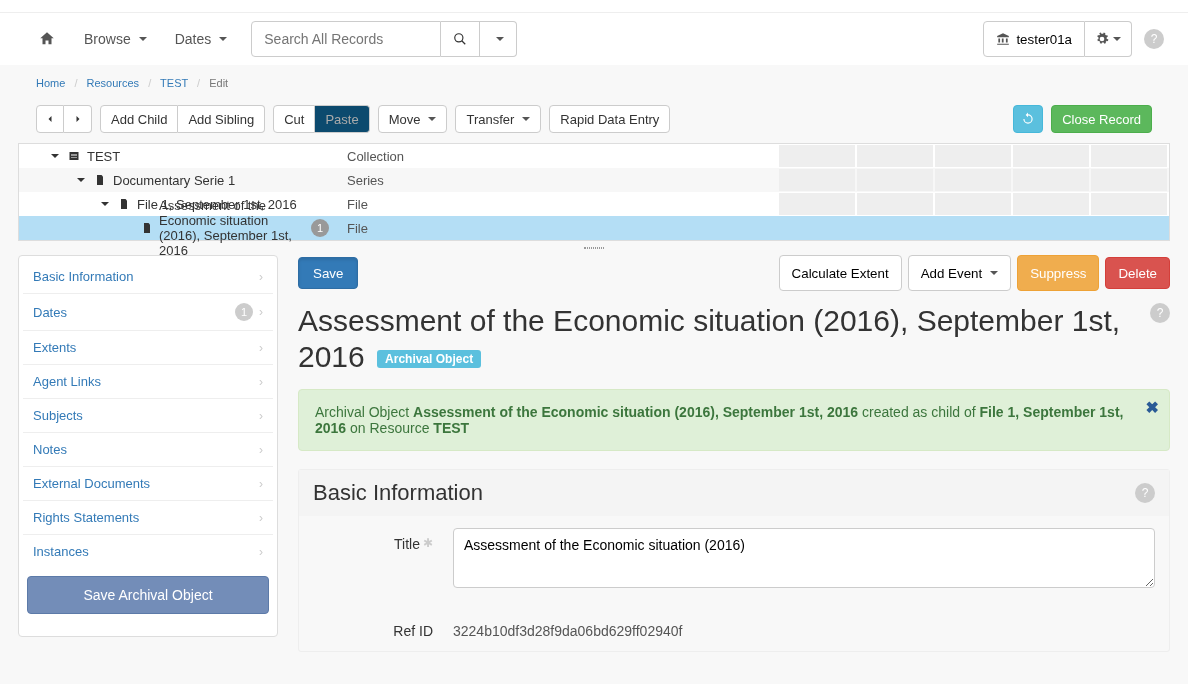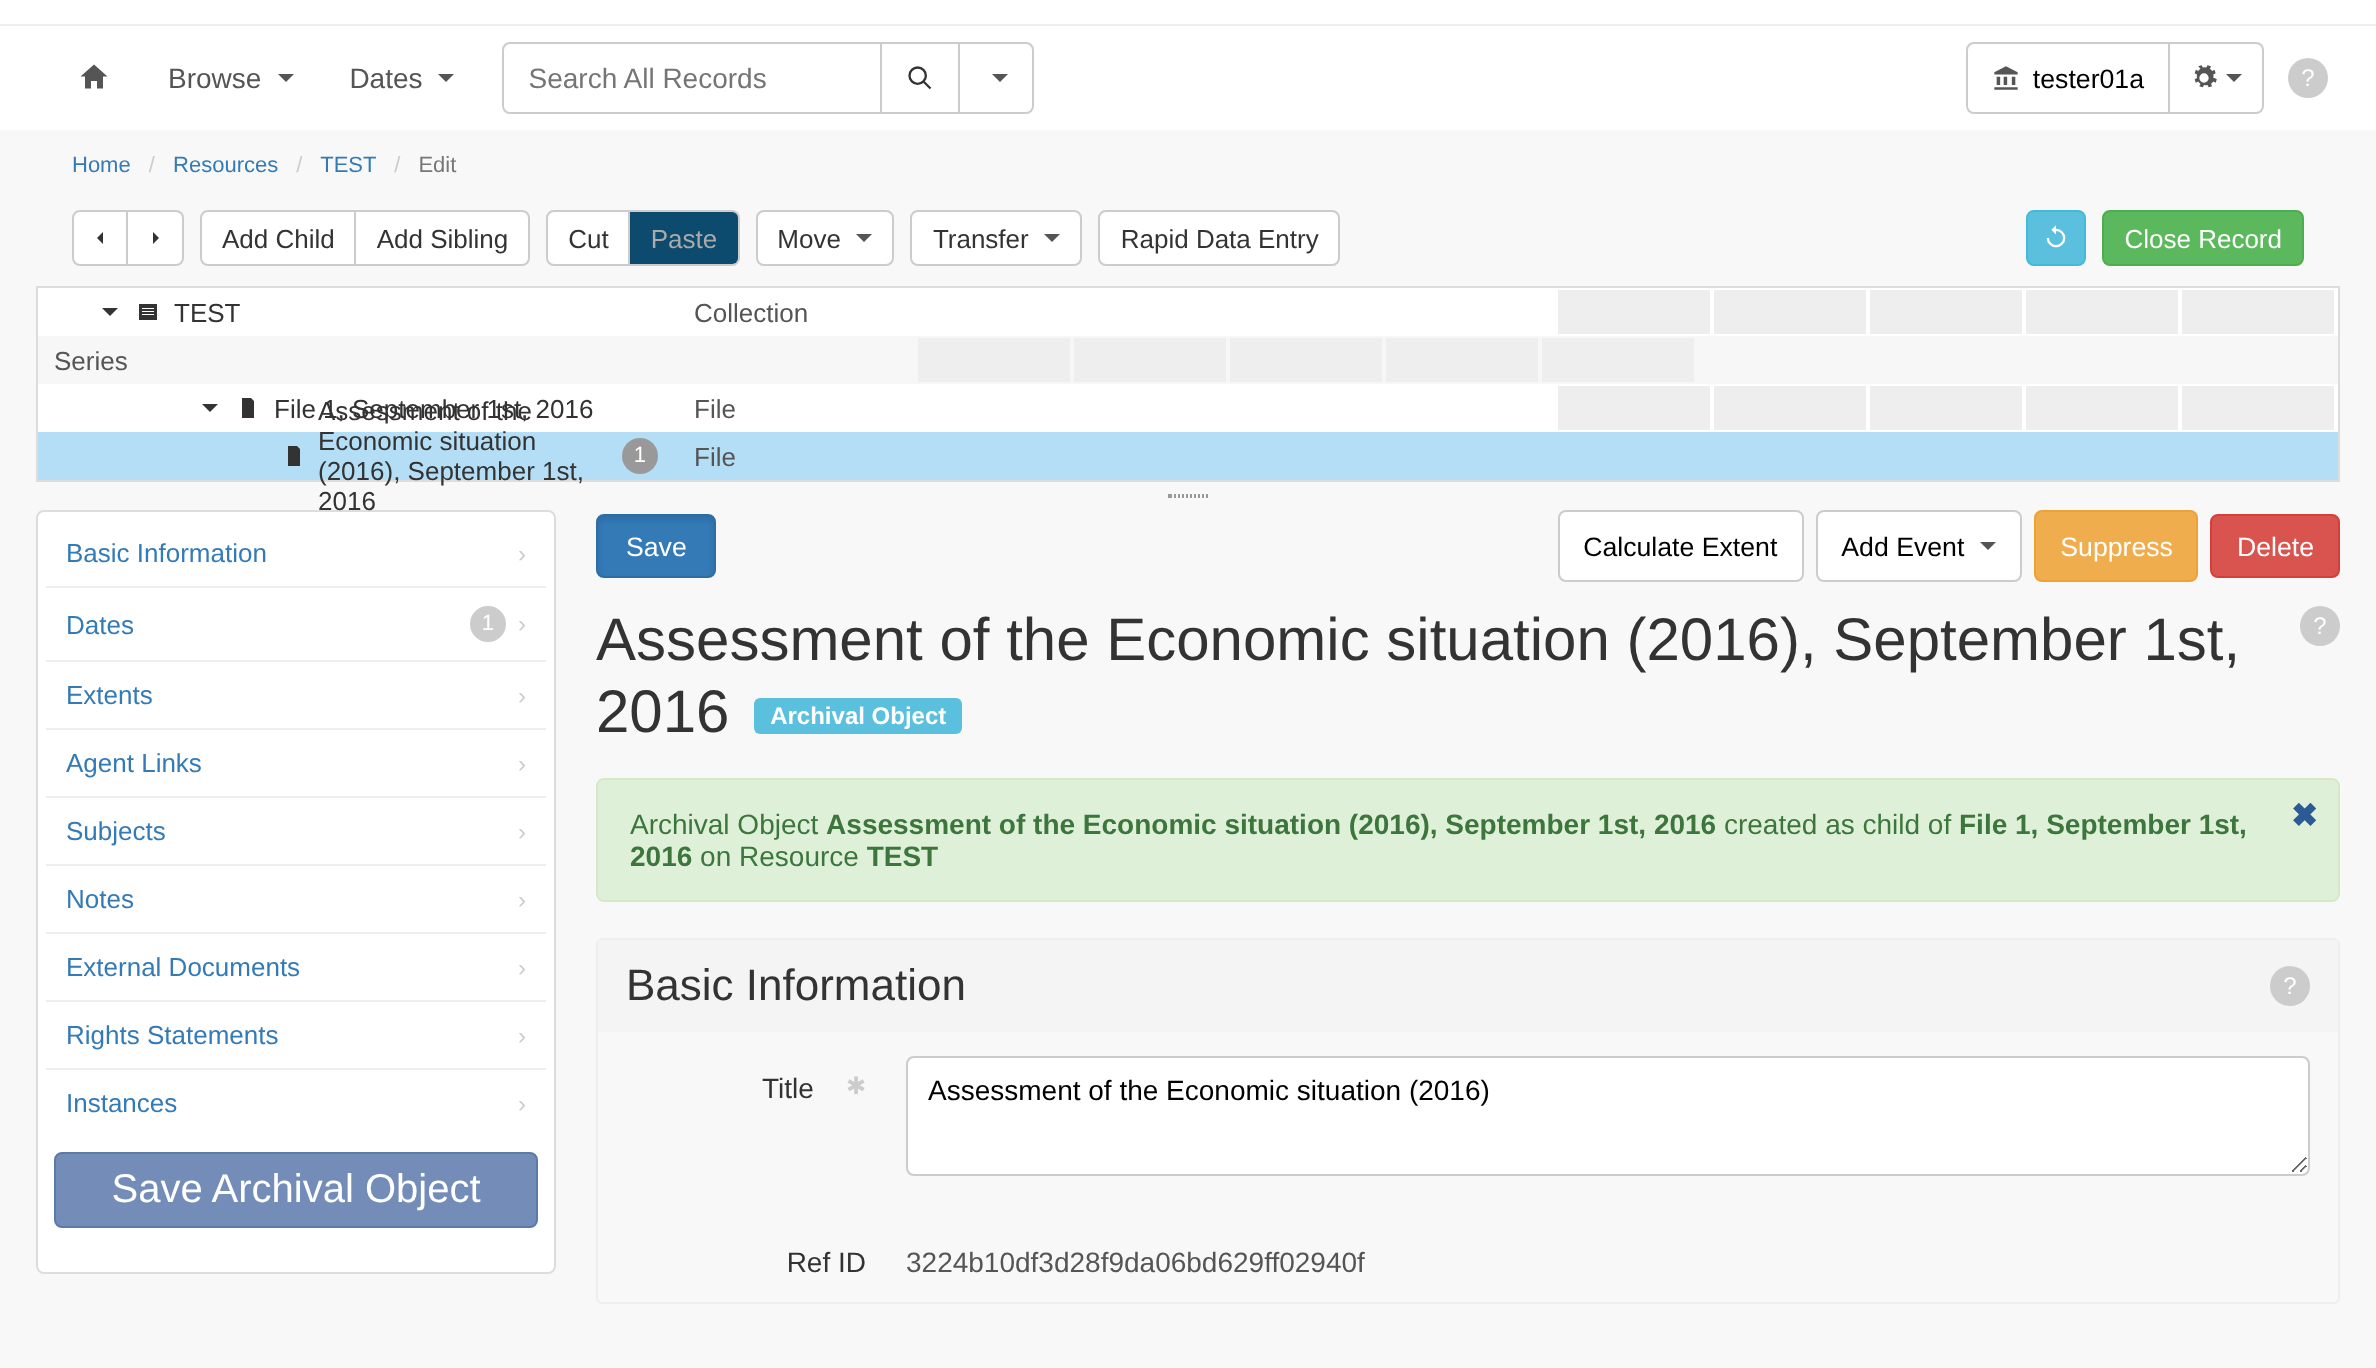--- a/index.html
+++ b/index.html
@@ -48,37 +48,37 @@
 .tree-badge { min-width: 18px; height: 18px; border-radius: 9px; background: #999; color: #fff; font-size: 11px; display: inline-flex; align-items: center; justify-content: center; padding: 0 6px; margin-right: 10px; }
 .resize-handle { height: 14px; display: flex; align-items: center; justify-content: center; cursor: row-resize; }
 .resize-handle span { width: 20px; height: 2px; border-top: 1px dotted #999; border-bottom: 1px dotted #999; }
 .main-area { display: flex; gap: 20px; padding: 0 18px 20px; align-items: flex-start; }
 .side-panel { width: 260px; border: 1px solid #ddd; border-radius: 4px; background: #fff; padding: 4px; }
 .side-list { list-style: none; }
 .side-item { display: flex; align-items: center; justify-content: space-between; padding: 9px 10px; border-bottom: 1px solid #eee; cursor: pointer; color: #337ab7; font-size: 13px; position: relative; }
 .side-item:last-of-type { border-bottom: none; }
 .side-item .chev { color: #ccc; font-size: 12px; }
 .side-badge { min-width: 18px; height: 18px; border-radius: 9px; background: #ccc; color: #fff; font-size: 11px; display: inline-flex; align-items: center; justify-content: center; padding: 0 6px; margin-left: auto; margin-right: 6px; }
-.save-panel-btn { margin: 8px 4px 18px; display: block; width: calc(100% - 8px); height: 38px; background: #738db8; border: 1px solid #5c7aa8; color: #fff; border-radius: 4px; font-size: 20px; cursor: pointer; }
+.save-panel-btn { margin: 8px 4px 18px; display: block; width: calc(100% - 8px); height: 38px; background: #738db8; border: 1px solid #5c7aa8; color: #fff; border-radius: 4px; font-size: 14px; cursor: pointer; }
 .content-panel { flex: 1; }
 .content-toolbar { display: flex; align-items: center; gap: 6px; margin-bottom: 12px; }
 .btn-save { background: #337ab7; border: 1px solid #2e6da4; color: #fff; height: 32px; padding: 0 14px; border-radius: 4px; cursor: pointer; box-shadow: inset 0 2px 3px rgba(0,0,0,0.1); }
 .btn-white { background: #fff; border: 1px solid #ccc; height: 36px; padding: 0 12px; border-radius: 4px; cursor: pointer; display: inline-flex; align-items: center; gap: 4px; }
 .btn-warn { background: #f0ad4e; border: 1px solid #eea236; color: #fff; height: 36px; padding: 0 12px; border-radius: 4px; cursor: pointer; }
 .btn-danger { background: #d9534f; border: 1px solid #d43f3a; color: #fff; height: 32px; padding: 0 12px; border-radius: 4px; cursor: pointer; }
 .record-title { font-size: 30px; font-weight: 400; color: #333; line-height: 1.2; position: relative; }
 .title-badge { display: inline-block; background: #5bc0de; color: #fff; font-size: 12px; font-weight: bold; padding: 2px 8px; border-radius: 3px; vertical-align: middle; margin-left: 4px; }
 .help-right { position: absolute; right: 0; top: 0; }
 .alert-success { margin-top: 14px; background: #dff0d8; border: 1px solid #d6e9c6; border-radius: 4px; padding: 14px 16px; color: #3c763d; position: relative; font-size: 14px; }
 .alert-success b { font-weight: bold; }
 .alert-close { position: absolute; right: 10px; top: 8px; color: #2a5b96; font-weight: bold; cursor: pointer; font-size: 16px; }
 .section { margin-top: 18px; border: 1px solid #eee; border-radius: 3px; }
 .section-head { background: #f4f4f4; padding: 10px 14px; font-size: 22px; font-weight: 400; color: #333; display: flex; align-items: center; justify-content: space-between; }
 .form-row { display: flex; padding: 12px 14px; align-items: flex-start; gap: 20px; }
-.form-label { width: 120px; text-align: right; padding-top: 8px; color: #333; font-size: 14px; display:flex; justify-content:flex-end; align-items:flex-start; gap:16px; }
+.form-label { width: 120px; text-align: right; padding-top: 8px; color: #333; font-size: 14px; display:flex; justify-content:flex-end; align-items:flex-start; gap:3px; }
 .snow { color: #ccc; font-size: 12px; }
 .form-control { flex: 1; }
 .form-control textarea { width: 100%; min-height: 60px; border: 1px solid #ccc; border-radius: 4px; padding: 8px 10px; font-family: inherit; font-size: 14px; resize: vertical; outline: none; }
 .form-control .static { padding-top: 8px; color: #555; }
 svg { display: block; }
 </style>
 </head>
 <body>
 
 <div class="topbar">
@@ -193,20 +193,29 @@
     <div class="tree-type">Collection</div>
     <div class="tree-stripe">
         <span></span>
         <span></span>
         <span></span>
         <span></span>
         <span></span>
       </div>
   </div>
   <div class="tree-row">
+    <div class="tree-label" style="--indent:56px">
+      <span class="tree-toggle"></span>
+      <span class="tree-iconbox">
+          <svg viewBox="0 0 24 24">
+            <path d="M6 2h9l3 3v17H6z"></path>
+          </svg>
+        </span>
+      <span>Documentary Serie 1</span>
+    </div>
     <div class="tree-type">Series</div>
     <div class="tree-stripe">
         <span></span>
         <span></span>
         <span></span>
         <span></span>
         <span></span>
       </div>
   </div>
   <div class="tree-row">

